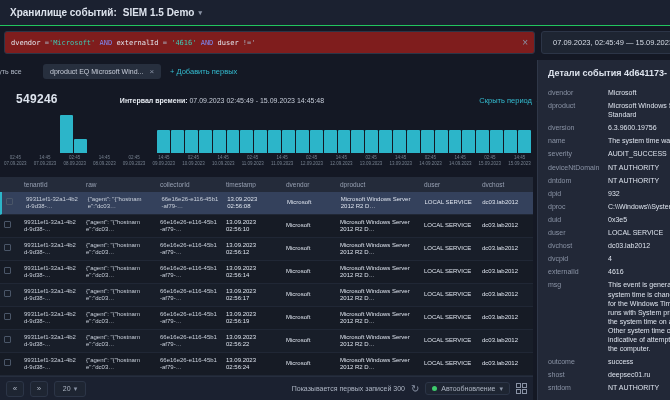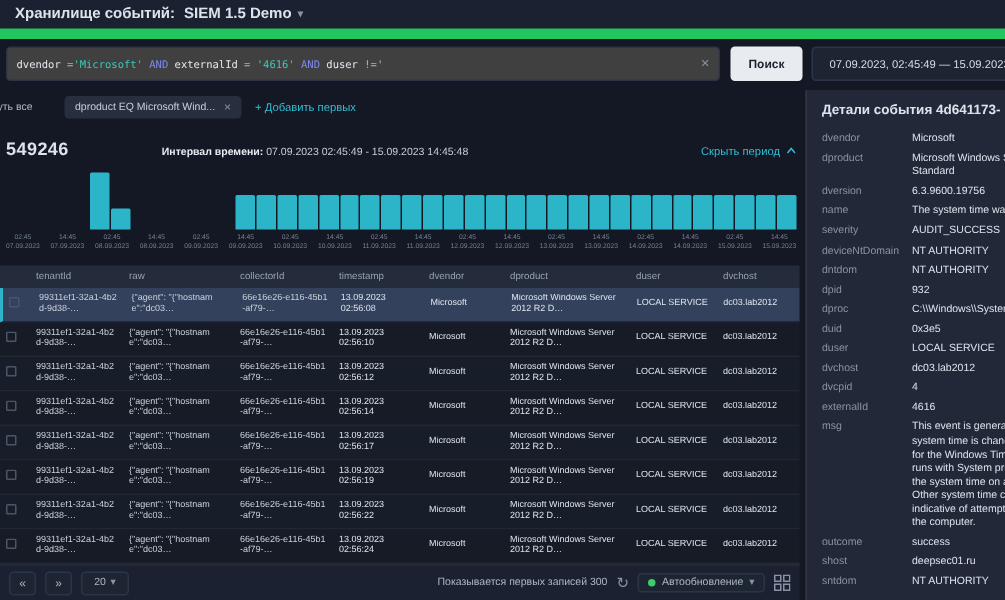--- a/index.html
+++ b/index.html
@@ -4,28 +4,28 @@
 <style>
   * { box-sizing:border-box; margin:0; padding:0; }
   html,body { width:670px; height:400px; }
   body {
     position:relative; overflow:hidden;
     background:#141824; color:#dde3ed;
     font-family:"Liberation Sans", sans-serif;
   }
   
   .topbar { position:absolute; top:0; left:0; right:0; height:26px;
-    background:#1b2130; border-bottom:7px solid #22c55e;
+    background:#1b2130; border-bottom:1px solid #22c55e;
     display:flex; align-items:center; gap:6px; padding:0 10px; }
   .topbar-title { font-size:10px; font-weight:bold; }
   .topbar-instance { font-size:10px; font-weight:bold; display:flex; align-items:center; gap:4px; cursor:pointer; }
   .chev { color:#8a93a5; font-size:7px; line-height:1; }
   
   .searchrow { position:absolute; top:31px; left:4px; width:531px; height:23px; display:flex; gap:7px; }
-  .query { flex:1; background:#404040; border:1px solid #2c3547; border-radius:3px;
+  .query { flex:1; background:#7f1d1d; border:1px solid #2c3547; border-radius:3px;
     display:flex; align-items:center; padding:4px 6px;
     font-family:"DejaVu Sans Mono", monospace; font-size:7px; white-space:nowrap; overflow:hidden; }
   .q-field{color:#e3e8f0} .q-op{color:#aab3c2} .q-string{color:#3ec9b4} .q-keyword{color:#7d88f2}
   .clear-x { margin-left:auto; color:#8a93a5; font-size:10px; padding-left:6px; cursor:pointer; font-family:"Liberation Sans",sans-serif; }
   .btn-search { width:48px; background:#e8ebf0; color:#1d2430; border:none; border-radius:3px;
     font-size:8px; font-weight:bold; display:flex; align-items:center; justify-content:center; cursor:pointer; }
   .btn-period { width:88px; background:#1e2532; border:1px solid #2c3547; border-radius:3px;
     color:#d6dce6; font-size:8px; display:flex; align-items:center; justify-content:center; gap:5px; cursor:pointer; }
   .datefield { position:absolute; top:31px; left:541px; width:150px; height:23px;
     background:#1e2532; border:1px solid #2c3547; border-radius:3px;
@@ -33,21 +33,21 @@
   
   .filterrow { position:absolute; top:61px; left:0; height:20px; width:531px;
     display:flex; align-items:center; gap:9px; font-size:7px; }
   .collapse-wrap { overflow:hidden; width:34px; flex:none; color:#aeb6c4; }
   .collapse-wrap span { display:inline-block; white-space:nowrap; margin-left:-22px; }
   .chip { background:#272f3e; border-radius:3px; padding:3px 7px; display:flex; align-items:center; gap:6px;
     color:#c7cdd9; cursor:pointer; white-space:nowrap; }
   .chip .x { color:#8a93a5; font-size:8px; }
   .add-filter { color:#34bdd1; font-size:7.5px; cursor:pointer; white-space:nowrap; }
   
-  .summary { position:absolute; top:92px; left:4px; width:527px; display:flex; align-items:baseline; }
+  .summary { position:absolute; top:92px; left:16px; width:527px; display:flex; align-items:baseline; }
   .total { font-size:12px; font-weight:bold; letter-spacing:.3px; }
   .interval { margin-left:62px; font-size:7px; color:#c6ccd8; white-space:nowrap; }
   .interval b { color:#e7ebf2; }
   .hide-chart { margin-left:auto; color:#34bdd1; font-size:7.5px; display:flex; align-items:center; gap:4px; cursor:pointer; }
   
   .chart { position:absolute; top:113px; left:4px; width:527px; height:60px; }
   .bars { height:40px; display:flex; align-items:flex-end; }
   .bar { flex:1; margin:0 .5px; background:#2cb5c9; border-radius:1px 1px 0 0; }
   .xaxis { display:flex; justify-content:space-between; margin-top:2px; }
   .xlab { font-size:4.5px; color:#76808f; text-align:center; line-height:1.3; white-space:nowrap; }
@@ -93,21 +93,20 @@
     <span>SIEM 1.5 Demo</span>
     <span class="chev">▾</span>
   </span>
 </div>
 
 <div class="searchrow">
   <div class="query">
     <span><span class="q-field">dvendor </span><span class="q-op">=</span><span class="q-string">'Microsoft'</span><span class="q-keyword"> AND </span><span class="q-field">externalId </span><span class="q-op">= </span><span class="q-string">'4616'</span><span class="q-keyword"> AND </span><span class="q-field">duser </span><span class="q-op">!='</span></span>
     <span class="clear-x">×</span>
   </div>
-  <div class="btn-search">Поиск</div>
 </div>
 
 <div class="datefield">
   <svg width="9" height="9" viewBox="0 0 10 10">
     <rect x="1" y="2" width="8" height="7" rx="1" fill="none" stroke="#8a93a5"></rect>
     <line x1="3" y1="0.5" x2="3" y2="3" stroke="#8a93a5"></line>
     <line x1="7" y1="0.5" x2="7" y2="3" stroke="#8a93a5"></line>
   </svg>
   <span>07.09.2023, 02:45:49 — 15.09.2023, 14:45:48</span>
 </div>

